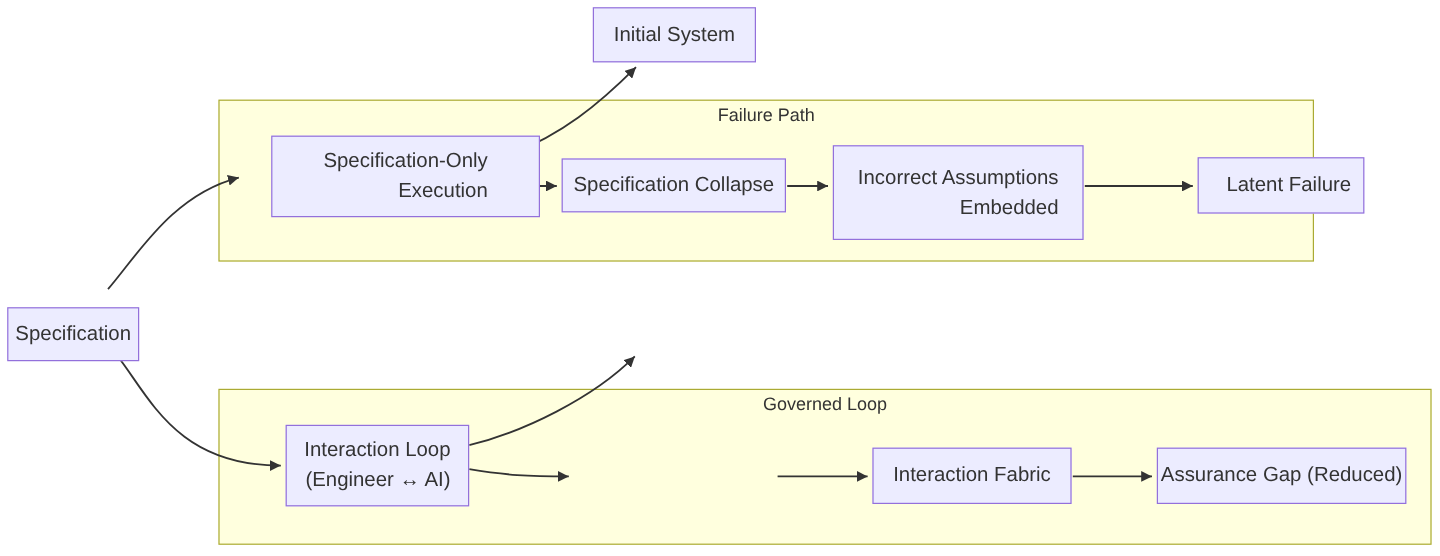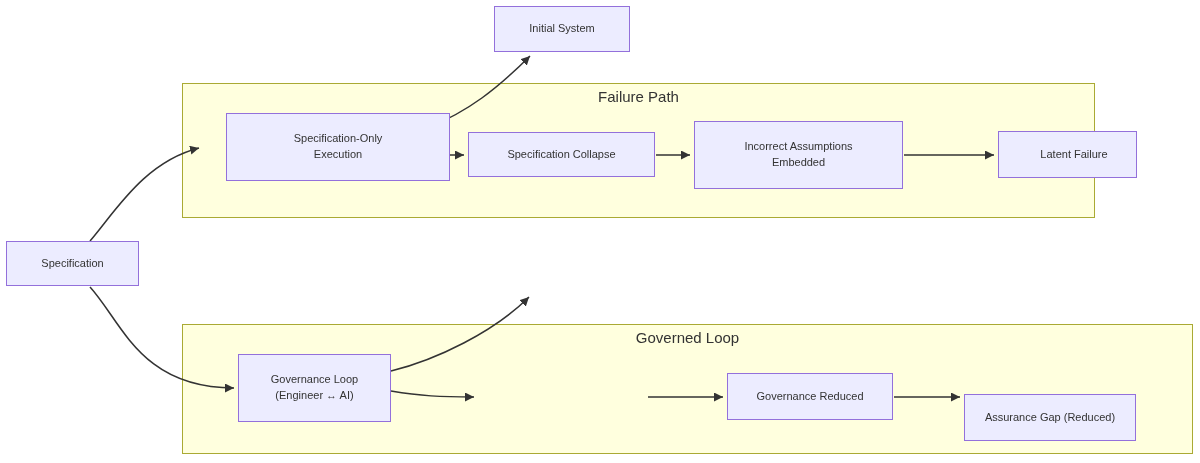--- a/index.html
+++ b/index.html
@@ -56,41 +56,41 @@
     stroke: none;
   }
   .node {
     position: absolute;
     background: var(--node-fill);
     border: 1px solid var(--node-border);
     color: var(--text);
     display: flex;
     align-items: center;
     justify-content: center;
-    text-align: center;
+    text-align: right;
     white-space: pre-line;
-    font-size: 11px;
+    font-size: 17px;
     line-height: 1.45;
     z-index: 3;
   }
   
   #cluster-failure  { left: 182px; top: 83px;  width: 913px; height: 135px; }
   #cluster-governed { left: 182px; top: 324px; width: 1011px; height: 130px; }
   
-  #node-specification         { left: 6px;   top: 241px; width: 133px; height: 45px; }
+  #node-specification         { left: 6px;   top: 256px; width: 110px; height: 45px; }
   #node-initial-system        { left: 494px; top: 6px;   width: 136px; height: 46px; }
   #node-spec-only-execution   { left: 202px; top: 113px; width: 224px; height: 68px; margin-left: 24px; }
   #node-spec-collapse         { left: 468px; top: 132px; width: 187px; height: 45px; }
-  #node-incorrect-assumptions { left: 694px; top: 121px; width: 209px; height: 68px; }
+  #node-incorrect-assumptions { left: 694px; top: 121px; width: 209px; height: 79px; }
   #node-latent-failure        { left: 998px; top: 131px; width: 139px; height: 47px; padding-left: 13px; }
   #node-discovered-system     { left: 479px; top: 248px; width: 165px; height: 45px; }
   #node-interaction-loop      { left: 238px; top: 354px; width: 153px; height: 68px; }
   #node-interaction-quality   { left: 478px; top: 374px; width: 169px; height: 46px; }
   #node-governance-fabric     { left: 727px; top: 373px; width: 166px; height: 47px; }
-  #node-assurance-gap         { left: 964px; top: 394px; width: 172px; height: 47px; }
+  #node-assurance-gap         { left: 964px; top: 373px; width: 208px; height: 47px; }
 </style>
 </head>
 <body>
 
 <div id="canvas">
 
   <div class="cluster" id="cluster-failure">
     <div class="cluster-label">Failure Path</div>
   </div>
   <div class="cluster" id="cluster-governed">
@@ -116,18 +116,18 @@
   </svg>
 
   <div class="node" id="node-specification">Specification</div>
   <div class="node" id="node-initial-system">Initial System</div>
   <div class="node" id="node-spec-only-execution">Specification-Only
 Execution</div>
   <div class="node" id="node-spec-collapse">Specification Collapse</div>
   <div class="node" id="node-incorrect-assumptions">Incorrect Assumptions
 Embedded</div>
   <div class="node" id="node-latent-failure">Latent Failure</div>
-  <div class="node" id="node-interaction-loop">Governance Loop
+  <div class="node" id="node-interaction-loop">Interaction Loop
 (Engineer ↔ AI)</div>
-  <div class="node" id="node-governance-fabric">Governance Reduced</div>
+  <div class="node" id="node-governance-fabric">Interaction Fabric</div>
   <div class="node" id="node-assurance-gap">Assurance Gap (Reduced)</div>
 
 </div>
 
 </body></html>

